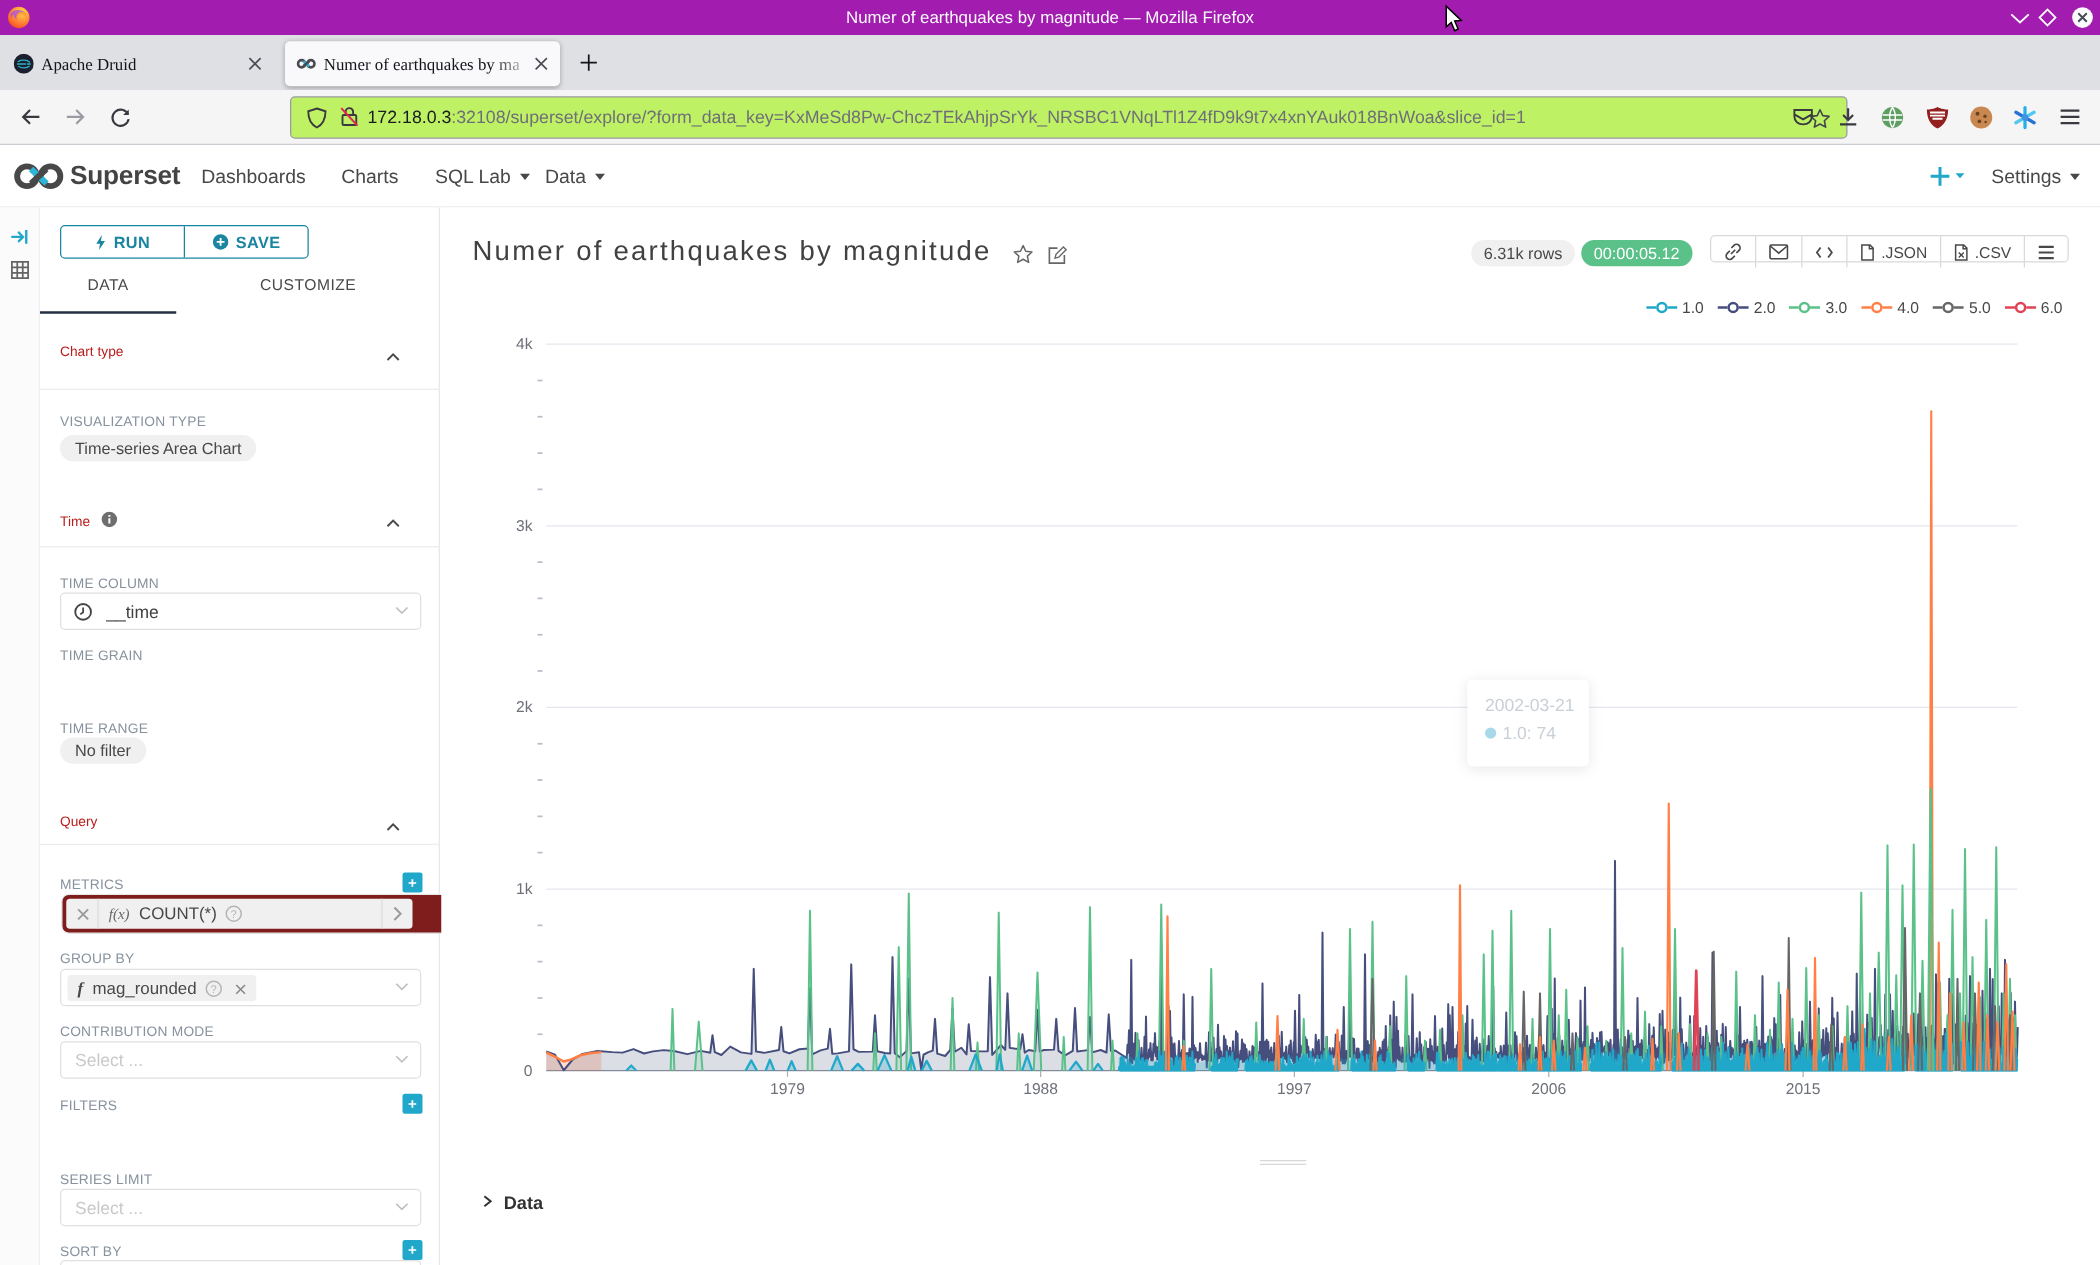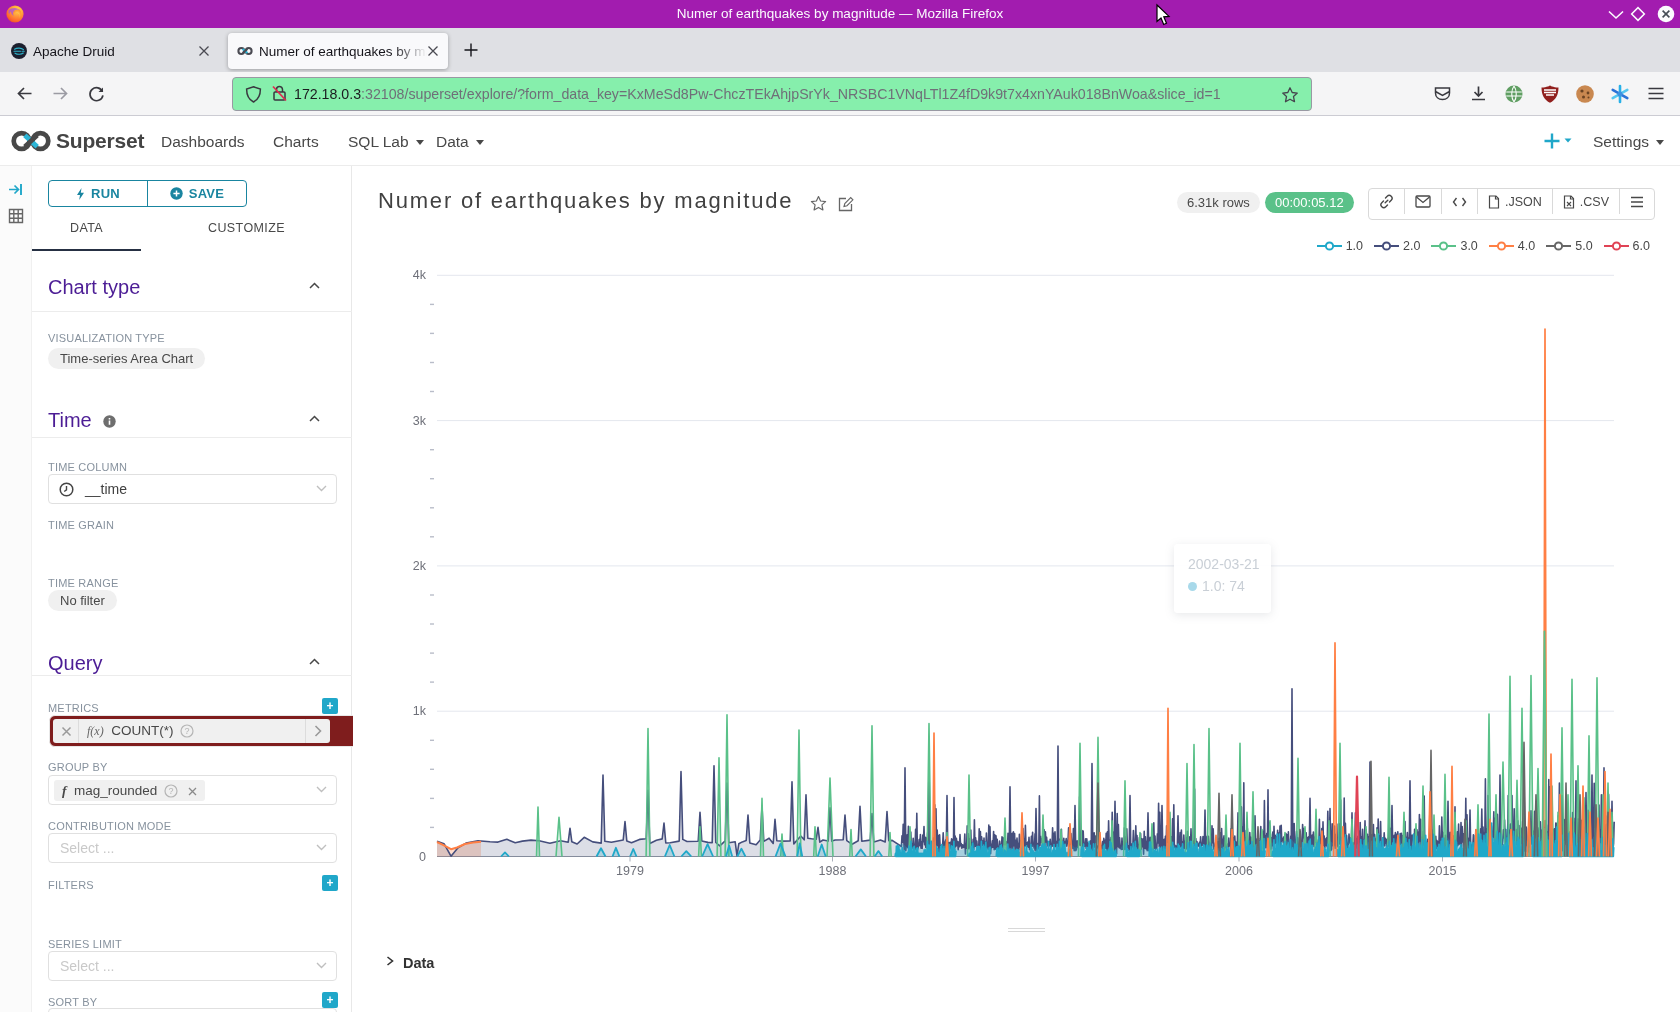--- a/index.html
+++ b/index.html
@@ -5,51 +5,51 @@
 * { margin:0; padding:0; box-sizing:border-box; }
 html,body { width:1680px; height:1012px; overflow:hidden; font-family:"Liberation Sans", sans-serif; background:#fff; }
 svg { display:block; }
 
 #titlebar { position:absolute; left:0; top:0; width:1680px; height:41px; background:#a21caf; }
 #titlebar .wtitle { position:absolute; left:0; right:0; top:0; height:28px; line-height:28px; text-align:center; color:#fbfbfe; font-size:13.5px; }
 #fflogo { position:absolute; left:5px; top:4px; }
 #winctl { position:absolute; right:4px; top:4px; }
 #cursor { position:absolute; left:1154px; top:3px; z-index:99; }
 #tabbar { position:absolute; left:0; top:28px; width:1680px; height:44px; background:#dfe0e4; }
-.tab { position:absolute; top:5px; height:36px; border-radius:4px; font-size:13.5px; color:#15141a; }
+.tab { position:absolute; top:5px; height:36px; border-radius:4px; font-size:13.5px; color:#15141a;font-family:Liberation Serif, serif; }
 #tab1 { left:2px; width:218px; }
 #tab2 { left:228px; width:220px; background:#f9f9fb; box-shadow:0 1px 4px rgba(0,0,0,.3); }
 .tab .ticon { position:absolute; left:9px; top:10px; width:16px; height:16px; }
 .tab .tlabel { position:absolute; left:31px; top:0; height:36px; line-height:37px; white-space:nowrap; overflow:hidden; }
 #tab1 .tlabel { width:140px; }
 #tab2 .tlabel { width:168px; -webkit-mask-image:linear-gradient(90deg,#000 80%,transparent); mask-image:linear-gradient(90deg,#000 80%,transparent); }
 .tclose { position:absolute; top:10px; width:16px; height:16px; }
 #newtab { position:absolute; left:458px; top:9px; width:26px; height:26px; }
 #navbar { position:absolute; left:0; top:72px; width:1680px; height:44px; background:#f5f5f6; border-bottom:1px solid #ccccd3; }
 .navic { position:absolute; top:11px; }
-#urlbar { position:absolute; left:232px; top:5px; width:1080px; height:34px; background:#86efac; border:1px solid #9999a3; border-radius:4px; }
+#urlbar { position:absolute; left:232px; top:5px; width:1246px; height:34px; background:#bef264; border:1px solid #9999a3; border-radius:4px; }
 #urltext { position:absolute; left:61px; top:0; height:32px; line-height:33px; font-size:14.2px; color:#6f6f78; white-space:nowrap; overflow:hidden; width:935px; }
 #urltext b { color:#1b1b1f; font-weight:400; }
 
 #ssheader { position:absolute; left:0; top:116px; width:1680px; height:50px; background:#fff; border-bottom:1px solid #ececec; }
 .ssnav { position:absolute; top:0; height:50px; line-height:51px; font-size:15.5px; color:#484848; }
 #ssheader .caret { display:inline-block; margin-left:7px; vertical-align:2.5px; width:0; height:0; border-left:4.5px solid transparent; border-right:4.5px solid transparent; border-top:5px solid #484848; }
 #sslogo { position:absolute; left:11px; top:12px; }
 #sslogotext { position:absolute; left:56px; top:0; height:50px; line-height:50px; font-size:21px; font-weight:bold; color:#444; letter-spacing:-0.2px; }
 #plusmenu { position:absolute; left:1543px; top:0; height:50px; }
 
 #strip { position:absolute; left:0; top:166px; width:32px; height:846px; background:#fbfbfb; border-right:1px solid #f0f0f0; }
 #cpanel { position:absolute; left:32px; top:166px; width:320px; height:846px; background:#fff; border-right:1px solid #e8e8e8; }
 .runsave { position:absolute; left:16px; top:14px; width:199px; height:27px; border:1px solid #1985a0; border-radius:4px; display:flex; background:#fff; }
 .runsave .seg { flex:1; text-align:center; line-height:25px; color:#1985a0; font-size:13px; font-weight:bold; letter-spacing:.3px; }
 .runsave .seg+.seg { border-left:1px solid #1985a0; }
 .cp-tabs { position:absolute; left:0; top:55px; width:320px; height:22px; font-size:12.5px; color:#484848; }
 .cp-tabs .t { position:absolute; top:0; text-align:center; letter-spacing:.4px; }
 .cp-underline { position:absolute; left:0; top:83px; width:109px; height:2px; background:#263043; }
-.sect { position:absolute; left:16px; width:288px; font-size:20px; color:#4c1d95; font-weight:500; }
+.sect { position:absolute; left:16px; width:288px; font-size:11px; color:#b91c1c; font-weight:500; }
 .divider { position:absolute; left:0; width:320px; height:1px; background:#ececec; }
 .lbl { position:absolute; left:16px; font-size:11px; color:#87929e; letter-spacing:.2px; }
 .pill { position:absolute; background:#f0f0f0; border-radius:11px; font-size:13px; color:#484848; padding:0 12px; line-height:21px; height:21px; }
 .selbox { position:absolute; left:16px; width:289px; height:30px; border:1px solid #e0e0e0; border-radius:4px; background:#fff; }
 .selbox .ph { position:absolute; left:11px; top:0; line-height:28px; font-size:14px; color:#c9c9c9; }
 .selbox .val { position:absolute; left:36px; top:0; line-height:28px; font-size:14px; color:#404040; }
 .plusbtn { position:absolute; width:16px; height:16px; background:#20a7c9; border-radius:2px; color:#fff; font-size:12px; line-height:16px; text-align:center; font-weight:bold; }
 .chevup { position:absolute; right:16px; }
 .chevdn { position:absolute; right:9px; top:10px; }
 #metricbox { position:absolute; left:17px; top:549px; width:314px; height:32px; background:#7f1d1d; border:1px solid #e8e8e8; border-radius:6px; }
@@ -59,21 +59,21 @@
 #metricbox .mtext { position:absolute; left:34px; top:0; line-height:24px; font-size:13.5px; color:#484848; }
 #groupbybox { position:absolute; left:16px; top:609px; width:289px; height:30px; border:1px solid #e0e0e0; border-radius:4px; }
 #groupbybox .gpill { position:absolute; left:5px; top:4px; height:21px; background:#f0f0f0; border-radius:3px; font-size:13.5px; color:#484848; line-height:21px; padding:0 8px; }
 #addfilter { position:absolute; left:16px; top:726px; width:289px; height:30px; border:1px dashed #d0d0d0; border-radius:4px; color:#9b9b9b; font-size:13.5px; line-height:28px; }
 
 #chartpanel { position:absolute; left:353px; top:166px; width:1327px; height:846px; background:#fff; }
 #ctitle { position:absolute; left:25px; top:22px; font-size:22px; color:#414141; letter-spacing:1.8px; }
 .hpill { position:absolute; top:26px; height:21px; border-radius:11px; font-size:13px; line-height:21px; padding:0 10px; }
 #rowspill { left:824px; background:#f0f0f0; color:#484848; }
 #timepill { left:912px; background:#5ac189; color:#fff; }
-#btngroup { position:absolute; left:1015px; top:22px; height:32px; border:1px solid #d9d9d9; border-radius:4px; display:flex; background:#fff; }
+#btngroup { position:absolute; left:1015px; top:22px; height:22px; border:1px solid #d9d9d9; border-radius:4px; display:flex; background:#fff; }
 #btngroup .bseg { height:25px; padding:0 10px; font-size:12.5px; color:#484848; border-right:1px solid #d9d9d9; display:flex; align-items:center; gap:5px; }
 #btngroup .bseg:last-child { border-right:none; }
 #legend { position:absolute; left:0; top:73px; width:1297px; height:16px; text-align:right; font-size:12.5px; color:#484848; }
 #legend .itm { display:inline-flex; align-items:center; margin-left:11px; gap:4px; }
 #tooltip { position:absolute; left:821px; top:378px; width:97px; height:69px; background:rgba(255,255,255,.92); border-radius:4px; box-shadow:0 2px 10px rgba(120,130,140,.18); font-size:14px; color:#c9cfd6; }
 #databar { position:absolute; left:31px; top:789px; font-size:14.5px; color:#323232; font-weight:bold; }
 #dchev { position:absolute; left:0px; top:786px; }
 #splitter { position:absolute; left:655px; top:762px; width:37px; height:4px; border-top:1px solid #d8d8d8; border-bottom:1px solid #d8d8d8; }
 </style>
 </head>

